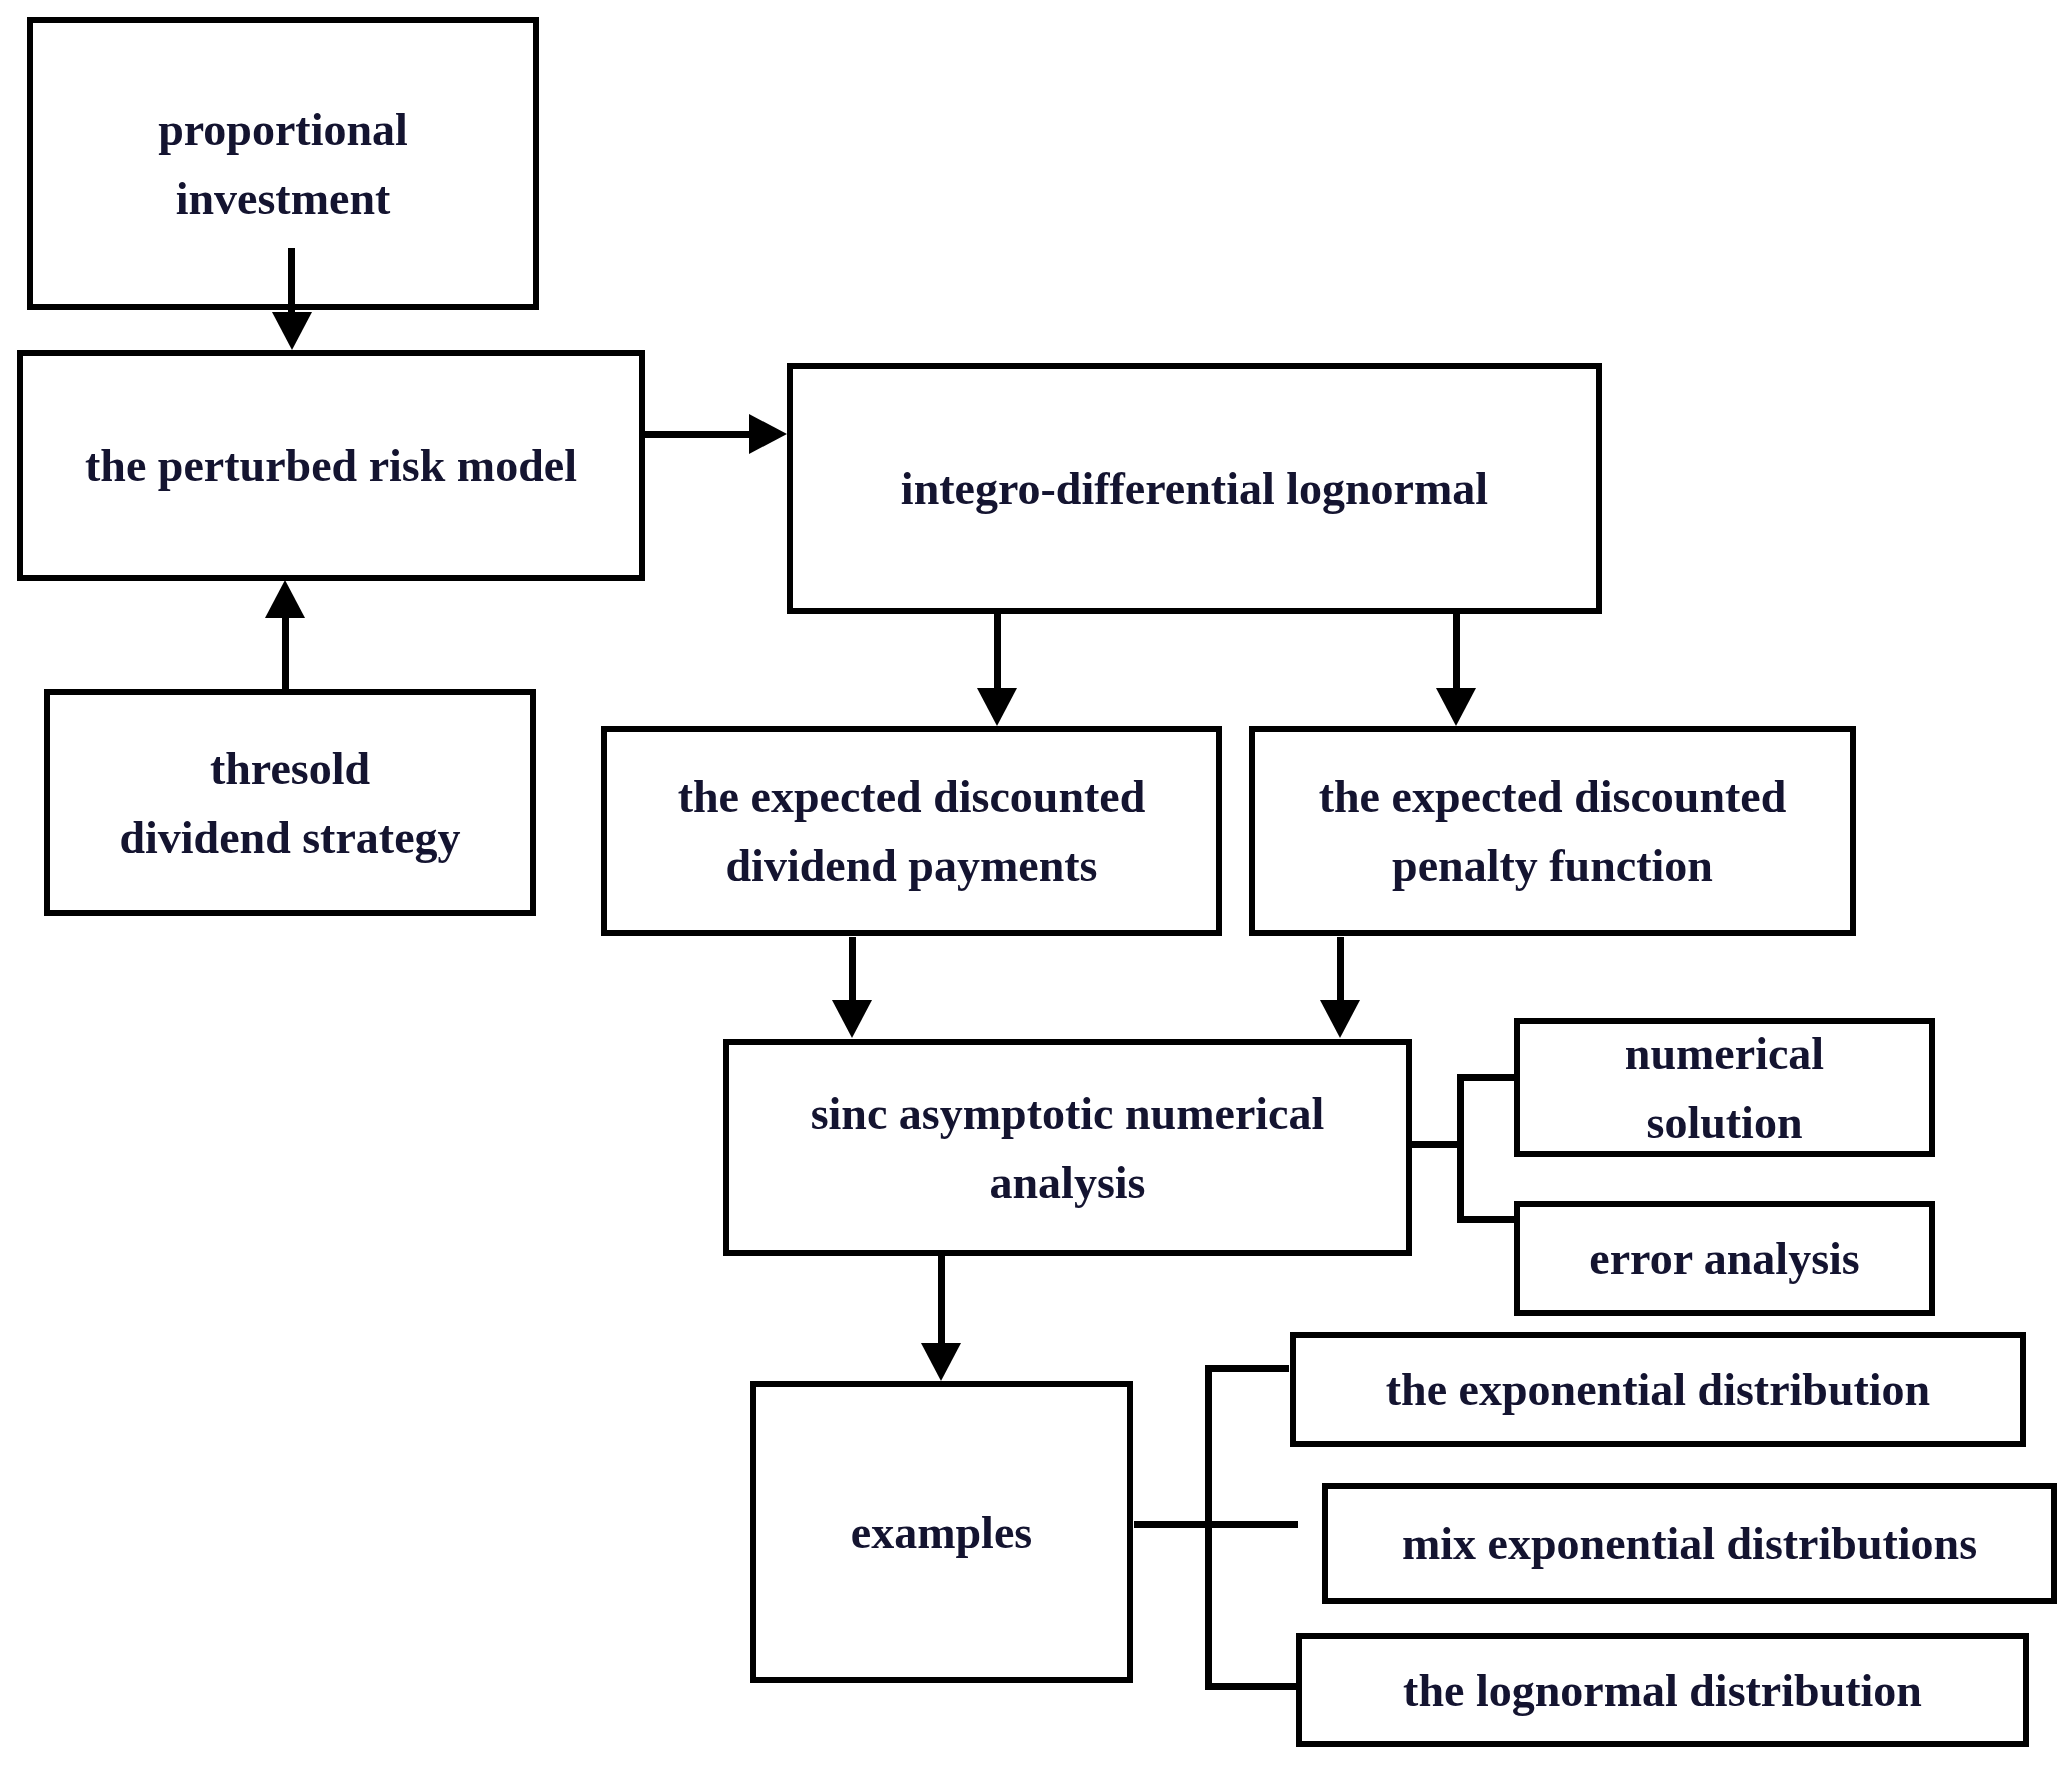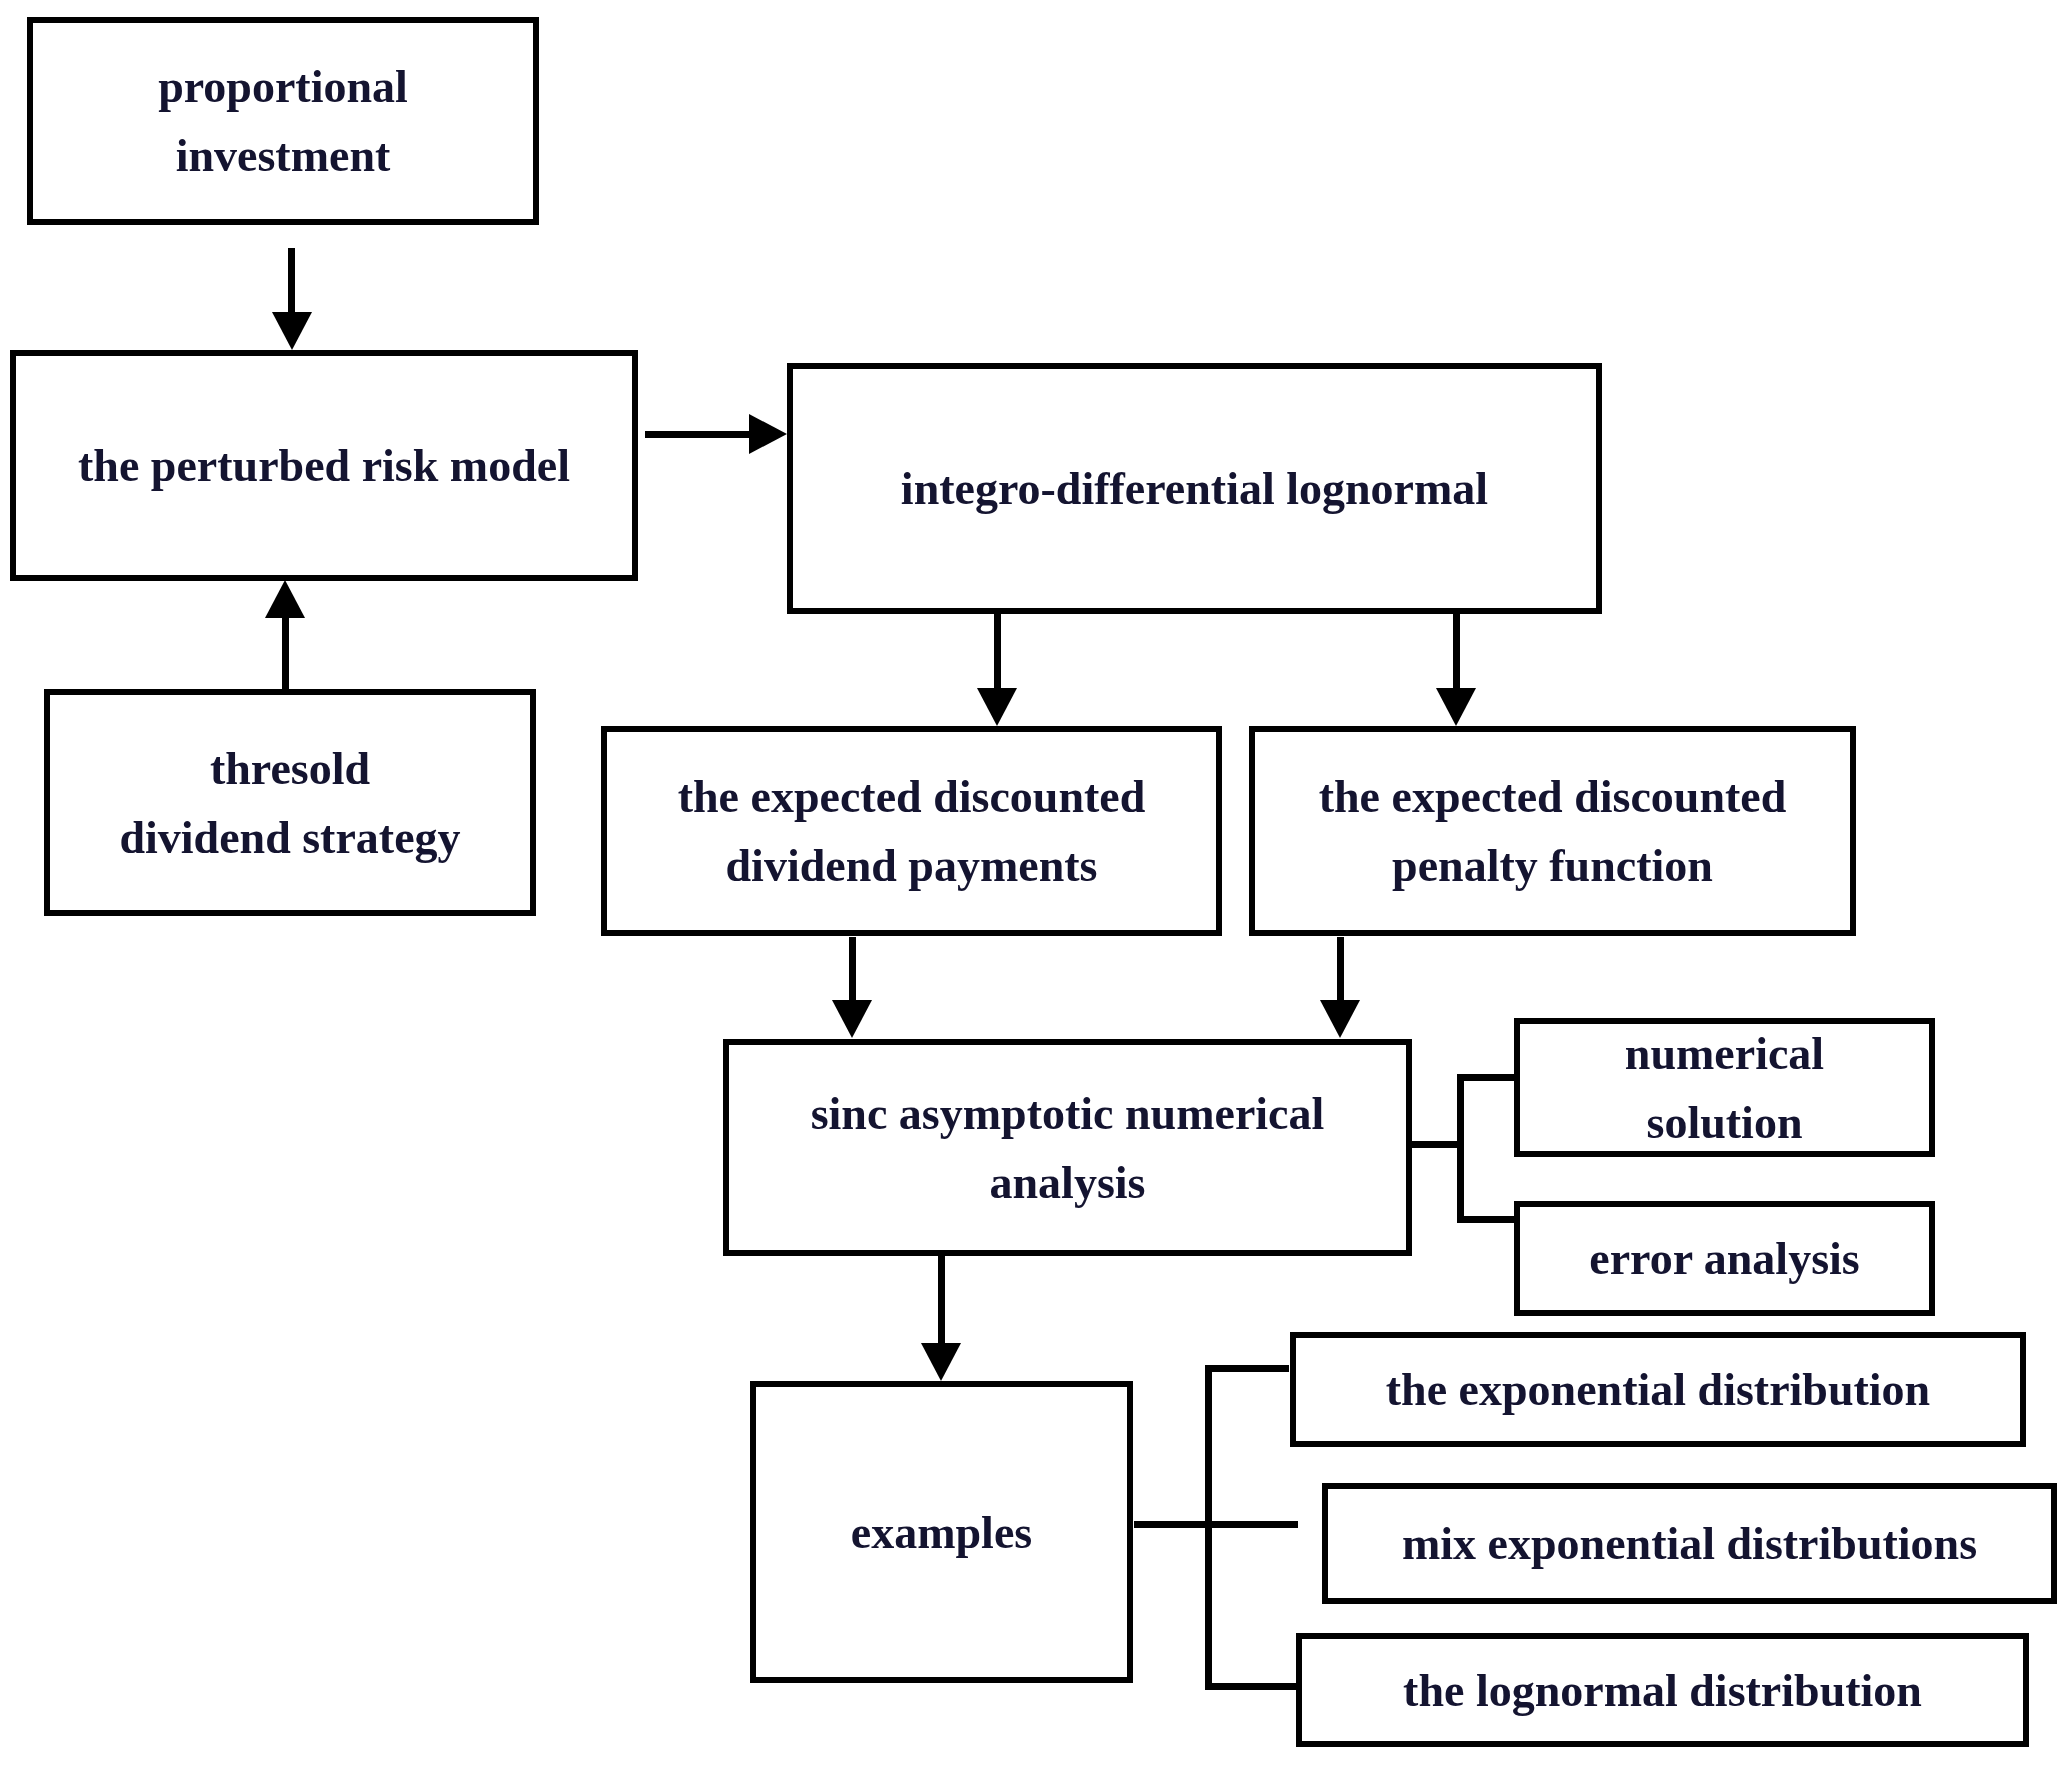--- a/index.html
+++ b/index.html
@@ -32,26 +32,26 @@
   .head{position:absolute;width:0;height:0;}
   .head-down{border-left:20.4px solid transparent;border-right:20.4px solid transparent;border-top:38px solid #000000;}
   .head-up{border-left:20.4px solid transparent;border-right:20.4px solid transparent;border-bottom:38px solid #000000;}
   .head-right{border-top:20.4px solid transparent;border-bottom:20.4px solid transparent;border-left:38px solid #000000;}
 </style>
 </head>
 <body>
 
 <div class="canvas">
 
-  <div class="node" style="left:27px;top:17px;width:512px;height:208px;">
+  <div class="node" style="left:27px;top:17px;width:512px;height:293px;">
     <span class="line">proportional</span>
     <span class="line">investment</span>
   </div>
 
-  <div class="node" style="left:10px;top:350px;width:628px;height:231px;">
+  <div class="node" style="left:17px;top:350px;width:628px;height:231px;">
     <span class="line">the perturbed risk model</span>
   </div>
 
   <div class="node" style="left:44px;top:689px;width:492px;height:227px;">
     <span class="line">thresold</span>
     <span class="line">dividend strategy</span>
   </div>
 
   <div class="node" style="left:787px;top:363px;width:815px;height:251px;">
     <span class="line">integro-differential lognormal</span>

